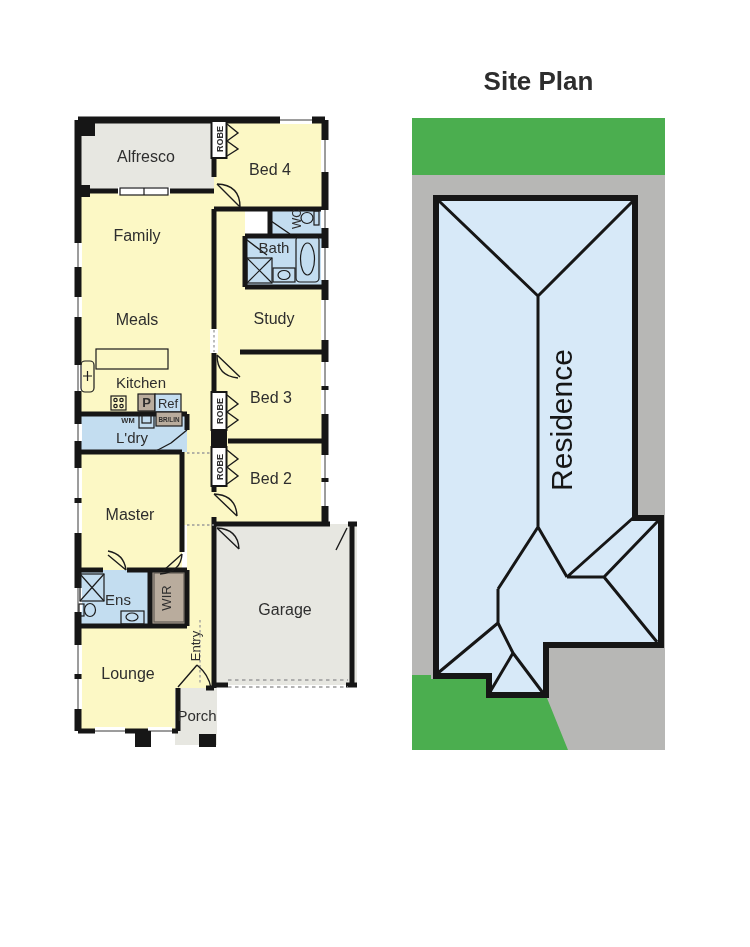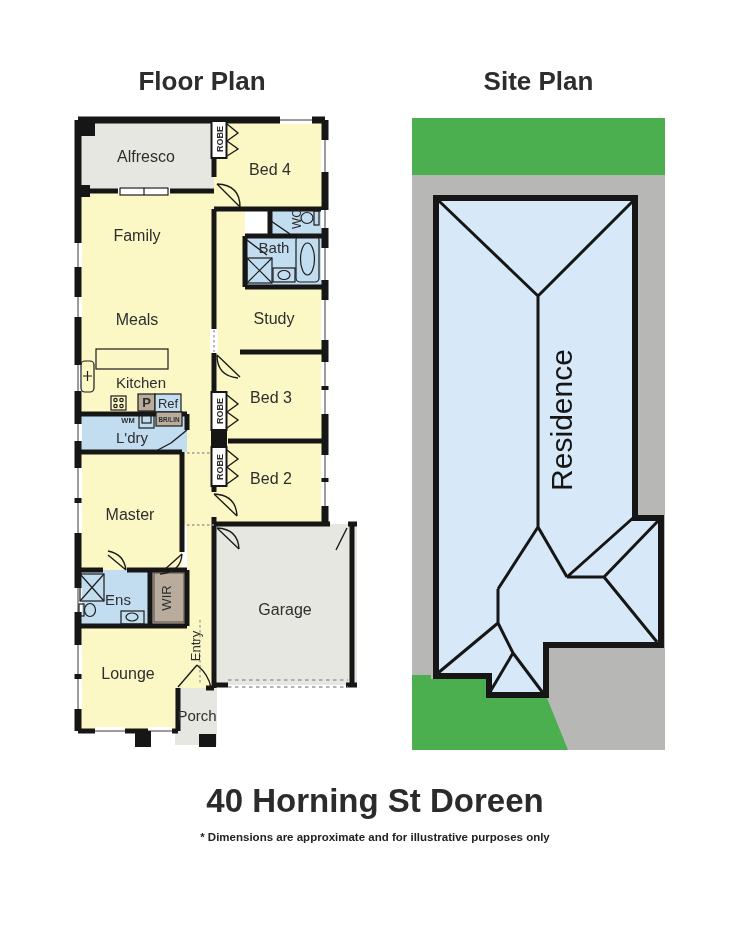--- a/index.html
+++ b/index.html
@@ -37,21 +37,20 @@
   .lbl-micro{font-size:6.3px;font-weight:700;}
   .lbl-res{font-size:30px;font-weight:500;fill:#161616;}
   .site-wall{fill:var(--residence_blue);stroke:var(--wall_black);stroke-width:6;}
   .roof{stroke:var(--wall_black);stroke-width:3;fill:none;stroke-linejoin:miter;}
 </style>
 </head>
 <body>
 
 <div class="page">
 
-  <div class="title fp">Floor Plan</div>
   <div class="title sp">Site Plan</div>
 
   <svg width="750" height="947" viewBox="0 0 750 947">
 
     <g>
 
       <rect class="r-g" x="78" y="120" width="136" height="71"></rect>
       <rect class="r-y" x="214" y="120" width="111" height="89"></rect>
       <rect class="r-y" x="78" y="191" width="136" height="223"></rect>
       <rect class="r-y" x="182" y="414" width="32" height="111"></rect>
@@ -197,15 +196,13 @@
       <polygon class="site-wall" points="436,198 635,198 635,518 661,518 661,645 546,645 546,695 489,695 489,676 436,676"></polygon>
       <path class="roof" d="M439,201 L538,296 M633,201 L538,296 M538,296 V527
            M538,527 L567,577 M567,577 H604 M604,577 L658,521
            M633,518 L567,577 M604,577 L657,642
            M538,527 L498,589 M498,589 V623 M498,623 L438,673
            M498,623 L513,653 M513,653 L490,692 M513,653 L543,693"></path>
       <text class="lbl lbl-res" transform="translate(572,420) rotate(-90)" text-anchor="middle">Residence</text>
     </g>
   </svg>
 
-  <div class="address">40 Horning St Doreen</div>
-  <div class="disclaimer">* Dimensions are approximate and for illustrative purposes only</div>
 </div>
 
 </body></html>

